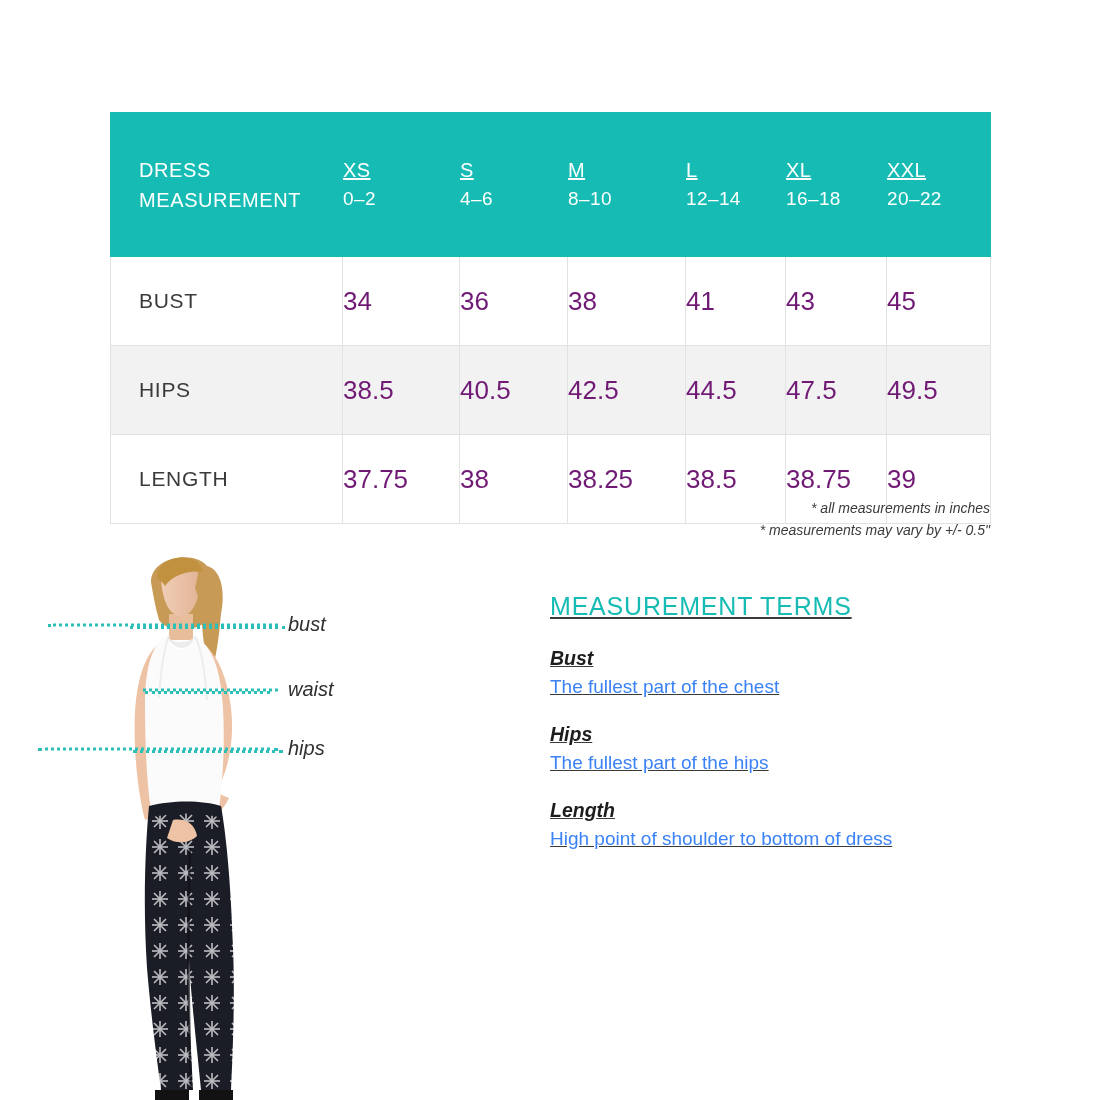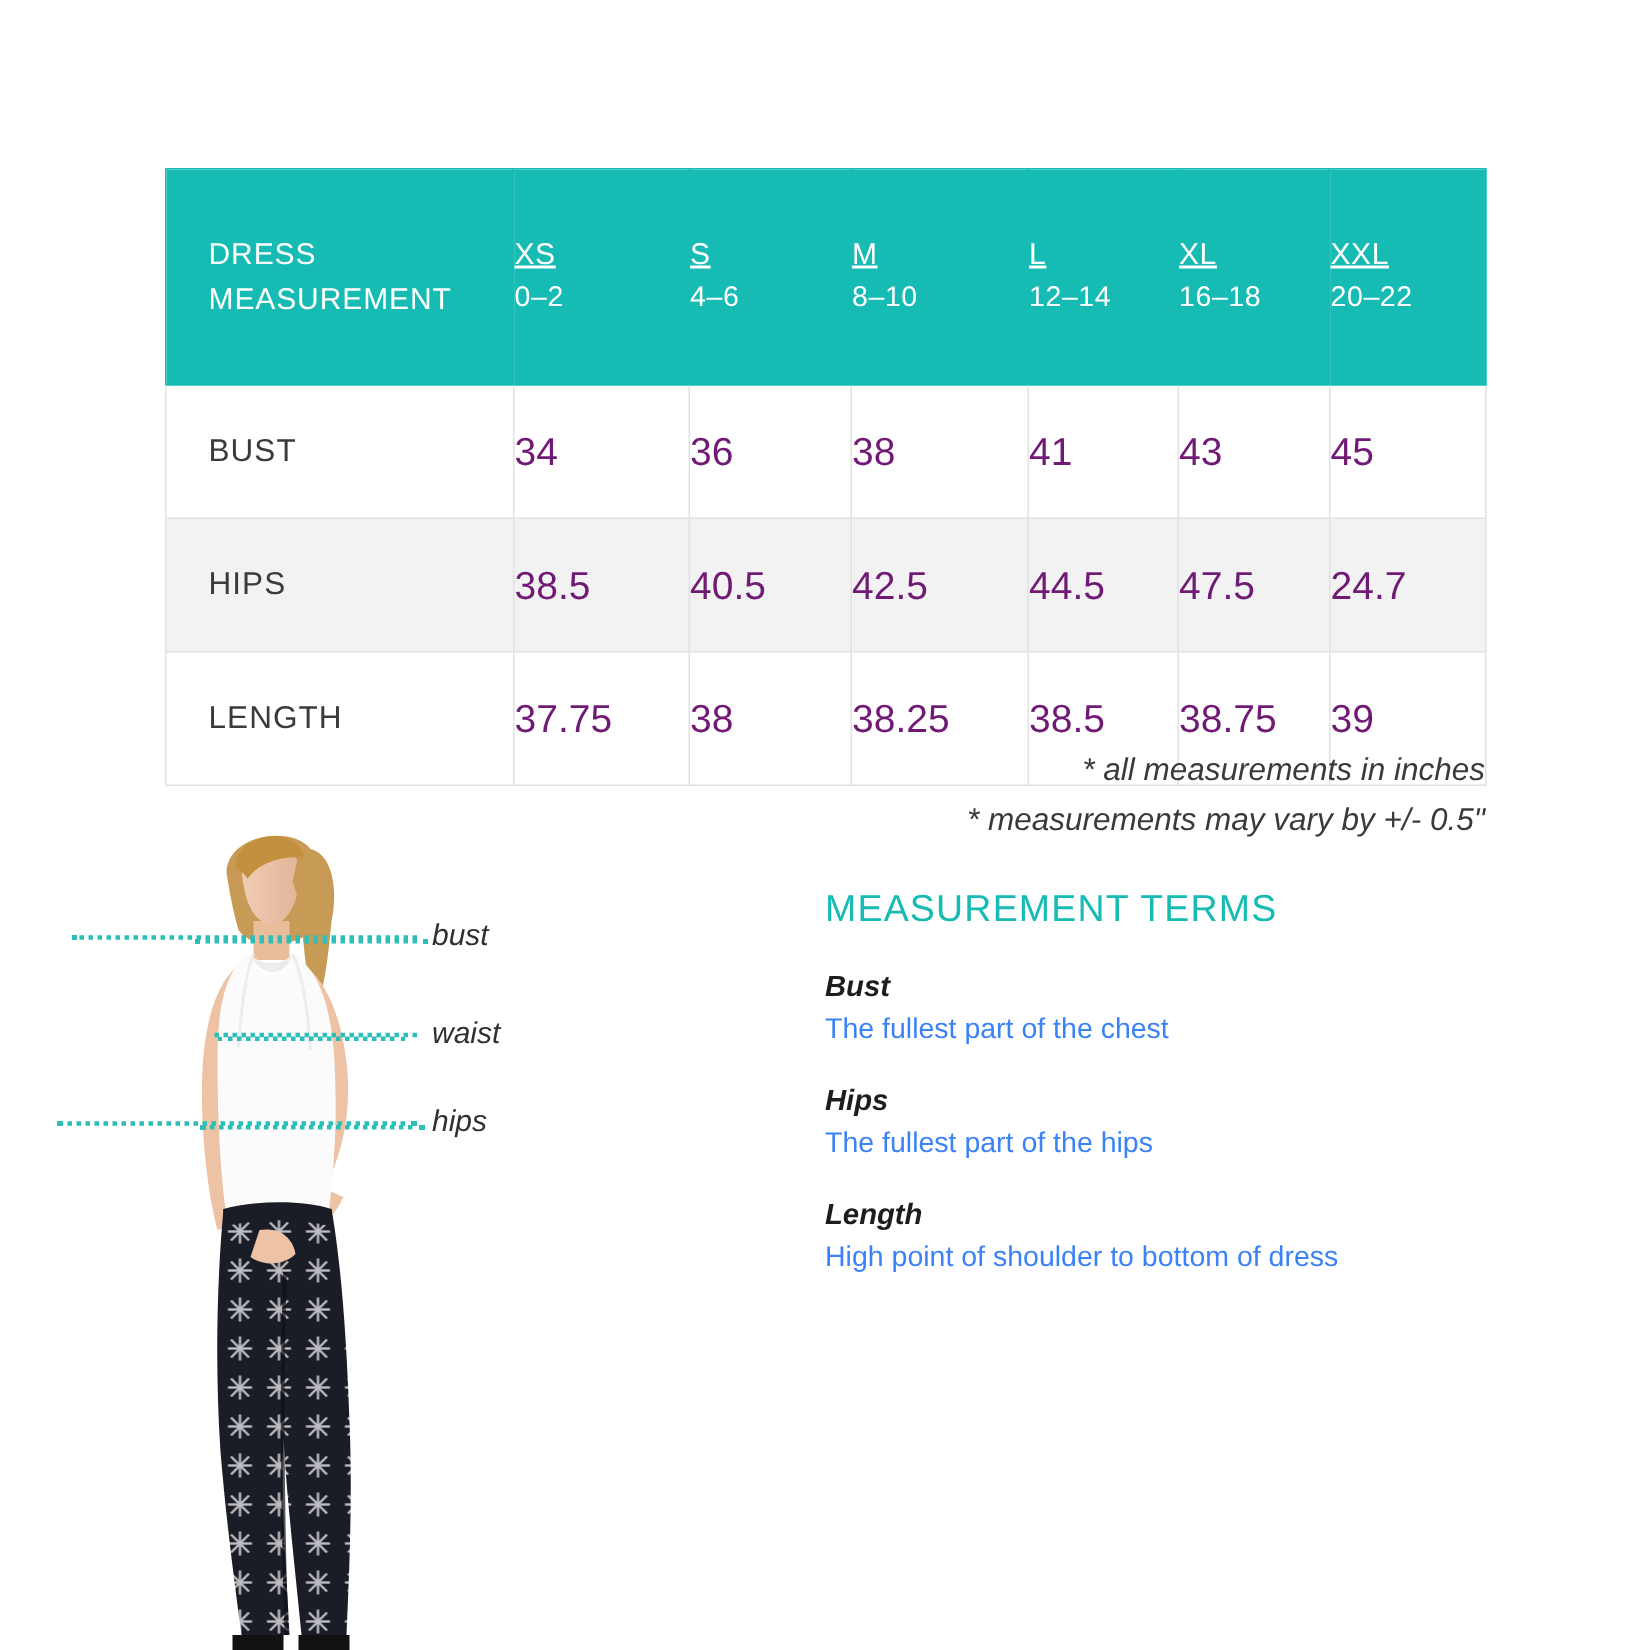--- a/index.html
+++ b/index.html
@@ -83,21 +83,21 @@
   col.c5 { width: 101px; }
   col.c6 { width: 104px; }
 
   .notes {
     position: absolute;
     right: 110px;
     top: 498px;
     width: 520px;
     text-align: right;
     font-style: italic;
-    font-size: 21px;
+    font-size: 14px;
     color: #3a3a3a;
     line-height: 1.55;
   }
 
   
   .figure-wrap {
     position: absolute;
     left: 95px;
     top: 548px;
     width: 460px;
@@ -136,20 +136,21 @@
     border-top: 3px dotted #2bbfb8;
     height: 0;
   }
 
   
   .terms {
     position: absolute;
     left: 550px;
     top: 592px;
     width: 470px;
+    text-decoration: underline;
   }
   .terms-title {
     color: #16BCB4;
     font-size: 25px;
     letter-spacing: 0.8px;
     margin: 0 0 26px 0;
     font-weight: normal;
   }
   .term-item { margin-bottom: 25px; }
   .term-name {
@@ -219,21 +220,21 @@
       <td>43</td>
       <td>45</td>
     </tr>
     <tr class="alt">
       <td class="row-label">HIPS</td>
       <td>38.5</td>
       <td>40.5</td>
       <td>42.5</td>
       <td>44.5</td>
       <td>47.5</td>
-      <td>24.7</td>
+      <td>49.5</td>
     </tr>
     <tr>
       <td class="row-label">LENGTH</td>
       <td>37.75</td>
       <td>38</td>
       <td>38.25</td>
       <td>38.5</td>
       <td>38.75</td>
       <td>39</td>
     </tr>

